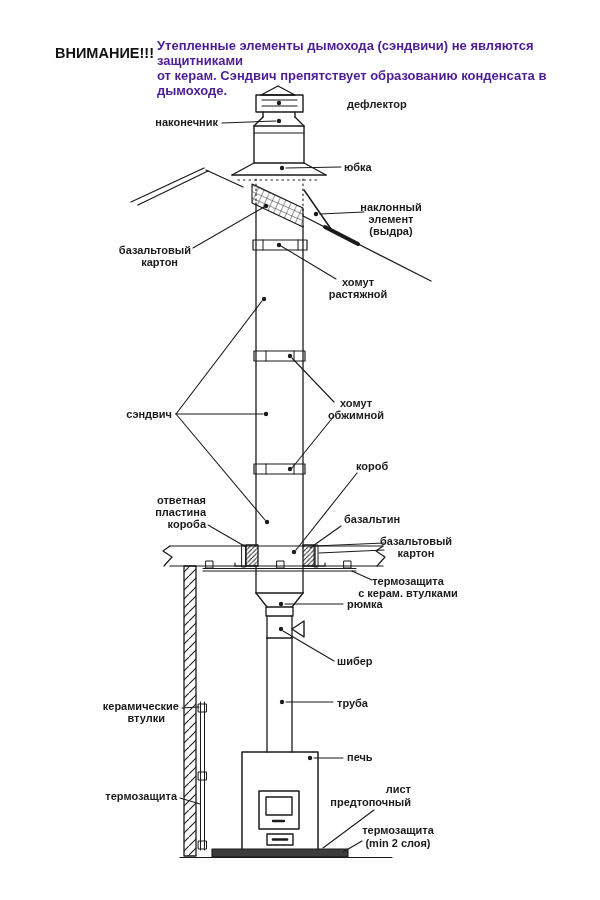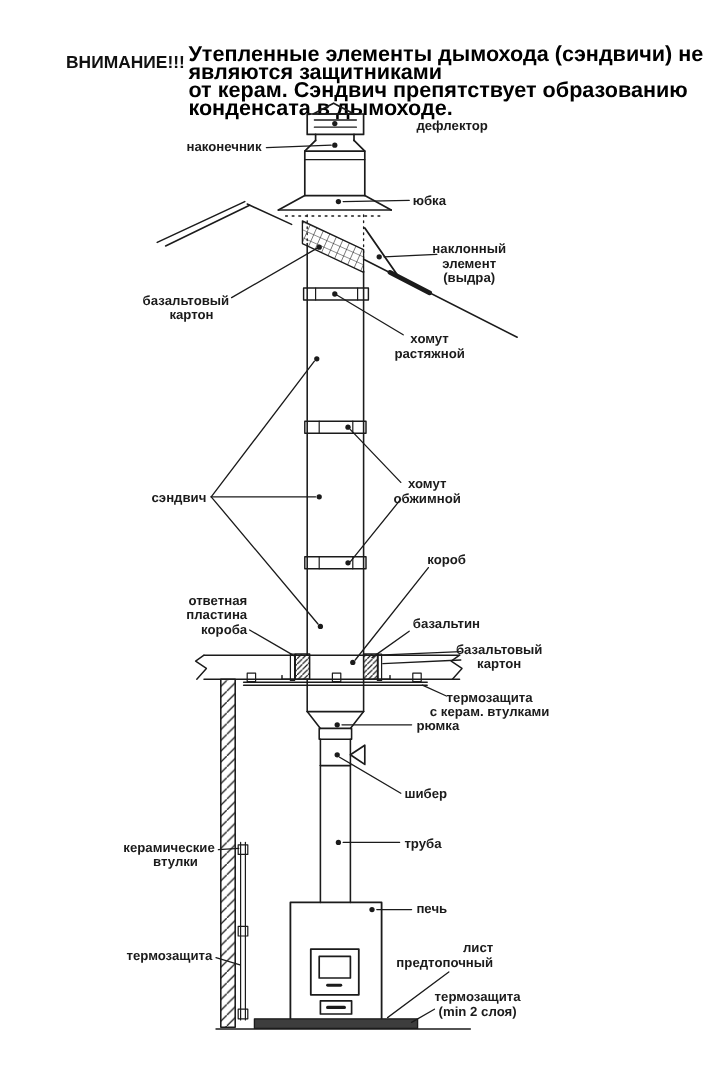--- a/index.html
+++ b/index.html
@@ -1,20 +1,20 @@
 <!DOCTYPE html>
 <html><head>
 <meta charset="utf-8">
 <style>
   html,body{margin:0;padding:0;background:#fff;}
   .canvas{position:relative;width:600px;height:900px;background:#fff;overflow:hidden;
           font-family:"Liberation Sans",sans-serif;}
   .warn-title{position:absolute;left:55px;top:45px;font-size:14.5px;font-weight:700;color:#111;}
-  .warn-text{position:absolute;left:157px;top:38px;width:430px;font-size:18px;font-weight:700;
-             color:#000000;line-height:15px;}
+  .warn-text{position:absolute;left:157px;top:38px;width:430px;font-size:13px;font-weight:700;
+             color:#4c1d95;line-height:15px;}
   .diagram{position:absolute;left:0;top:0;}
   svg text{font-family:"Liberation Sans",sans-serif;font-weight:700;font-size:11px;fill:#1b1b1b;}
   svg line,svg polyline,svg path,svg rect,svg polygon{vector-effect:none;}
 </style>
 </head>
 <body>
 
 <div class="canvas">
   <div class="warn-title">ВНИМАНИЕ!!!</div>
   <div class="warn-text">

